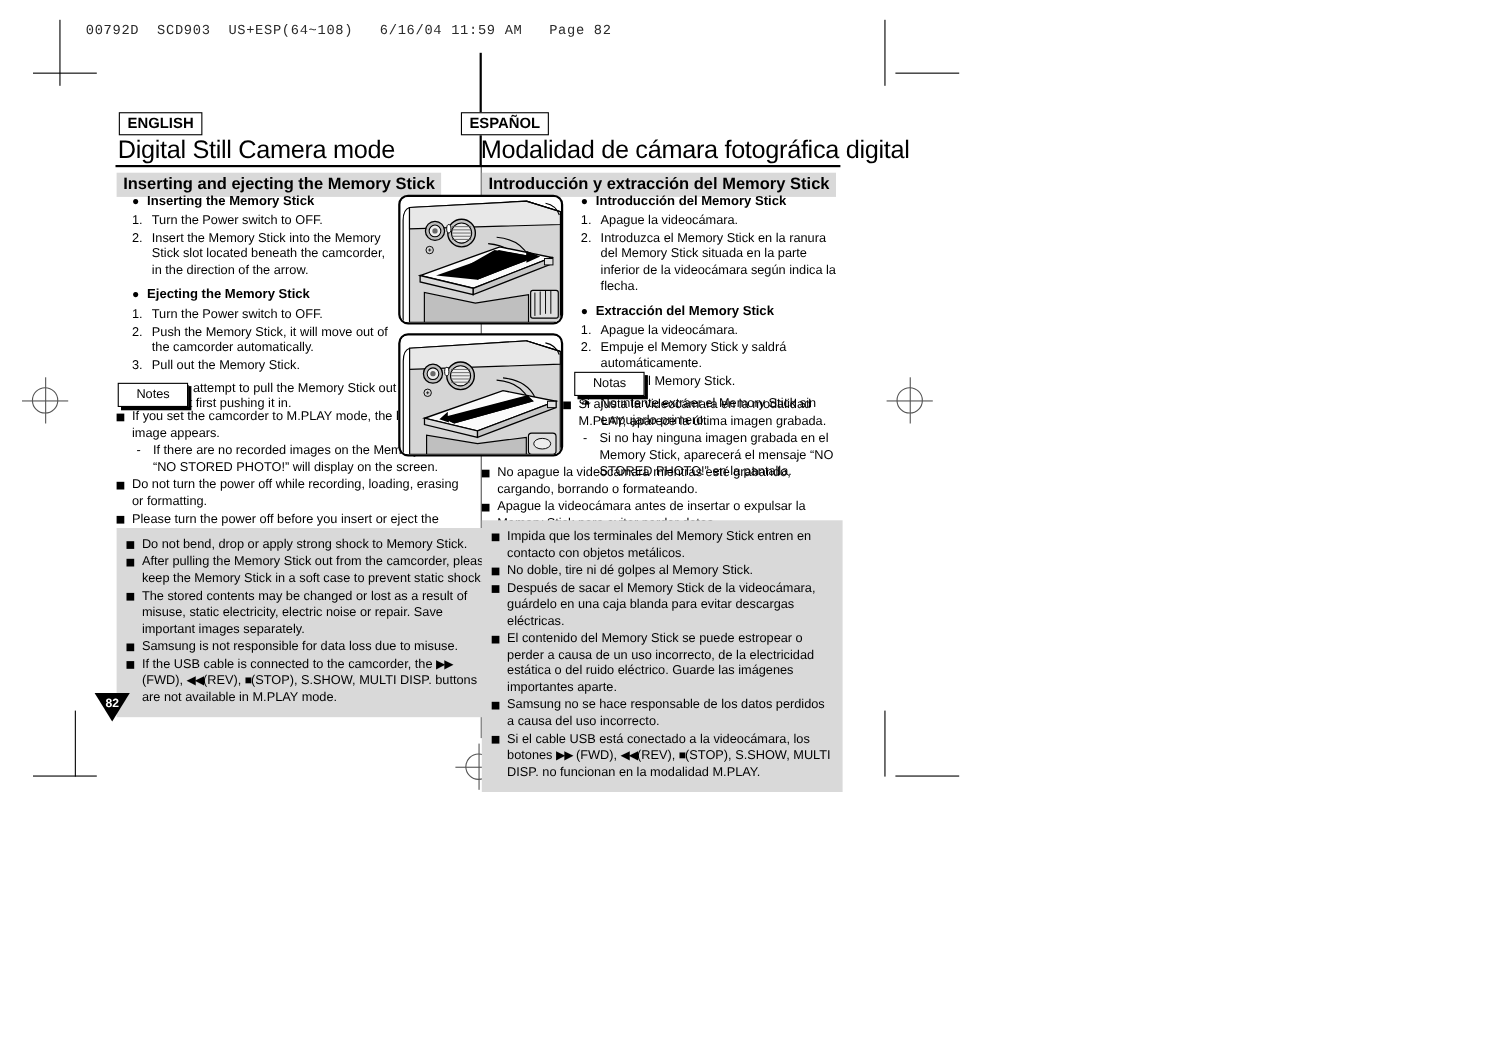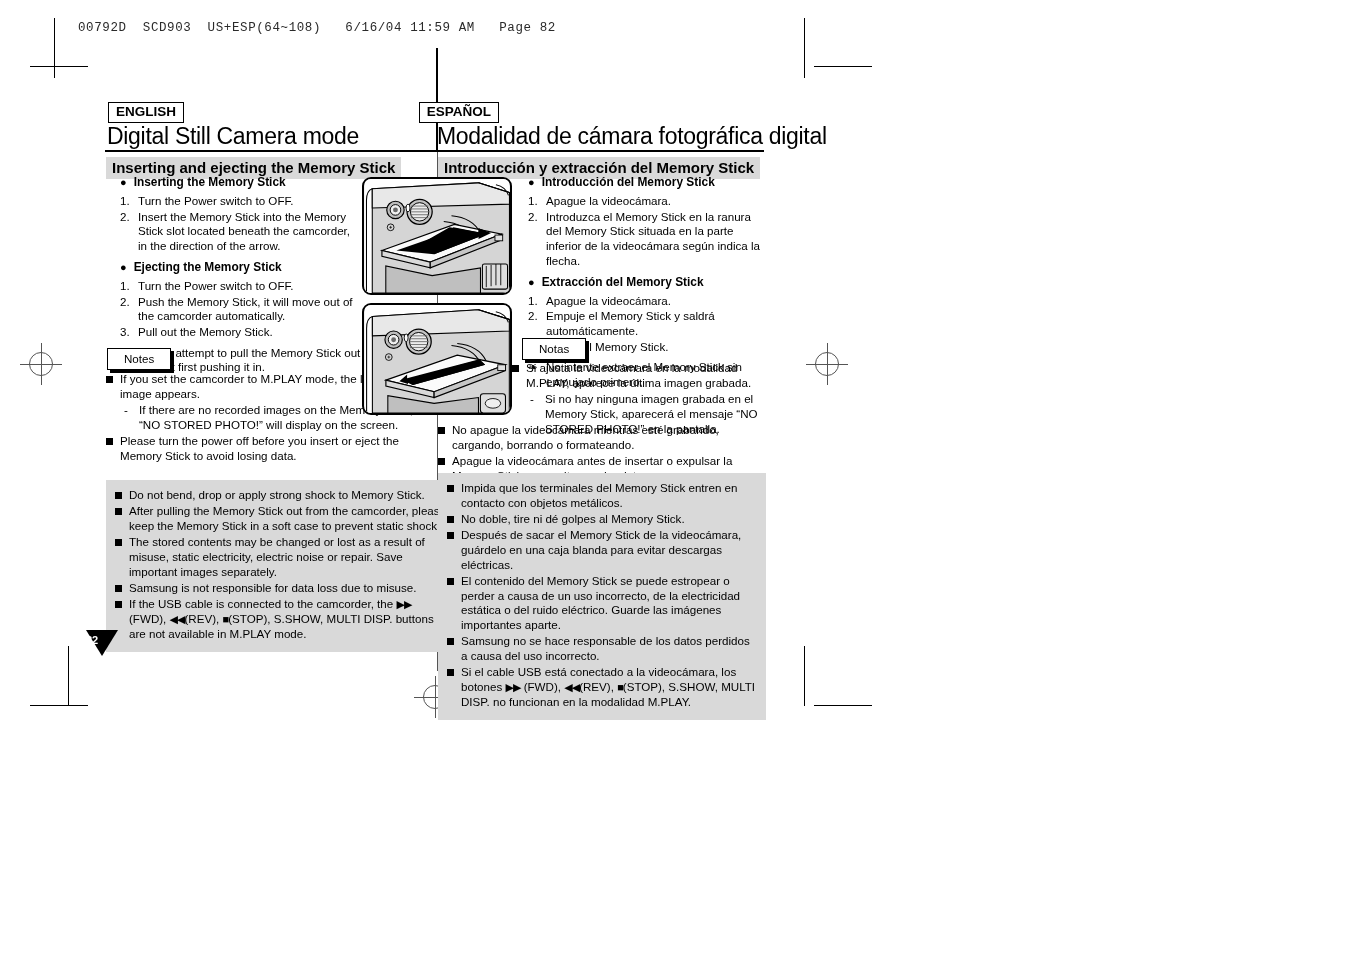--- a/index.html
+++ b/index.html
@@ -170,21 +170,21 @@
   .page-badge .tri {
     position: absolute; left: 0; top: 0;
     width: 0; height: 0;
     border-left: 16px solid transparent;
     border-right: 16px solid transparent;
     border-bottom: 26px solid #000;
     transform: scaleY(-1);
   }
   .page-badge .pnum {
     position: absolute; left: 0; top: 4px; width: 32px;
-    text-align: left; color: #fff;
+    text-align: center; color: #fff;
     font-size: 11px; font-weight: bold;
   }
 
   
   .illus {
     position: absolute;
     border: 2px solid #000;
     border-radius: 9px;
     background: #e9e9e9;
     overflow: hidden;
@@ -282,20 +282,24 @@
   <div class="notes-tab" id="notes-en">Notes</div>
 
   <div class="notes-list" id="notes-list-en">
     <div class="nitem">
       <span class="sq"></span>
       <span class="ntext">If you set the camcorder to M.PLAY mode, the last recorded image appears.</span>
     </div>
     <div class="sub-dash">
       <span class="dsh">-</span>
       <span>If there are no recorded images on the Memory Stick, “NO STORED PHOTO!” will display on the screen.</span>
+    </div>
+    <div class="nitem">
+      <span class="sq"></span>
+      <span class="ntext">Do not turn the power off while recording, loading, erasing or formatting.</span>
     </div>
     <div class="nitem">
       <span class="sq"></span>
       <span class="ntext">Please turn the power off before you insert or eject the Memory Stick to avoid losing data.</span>
     </div>
   </div>
 
   <div class="caution" id="caution-en">
     <div class="nitem">
         <span class="sq"></span>

